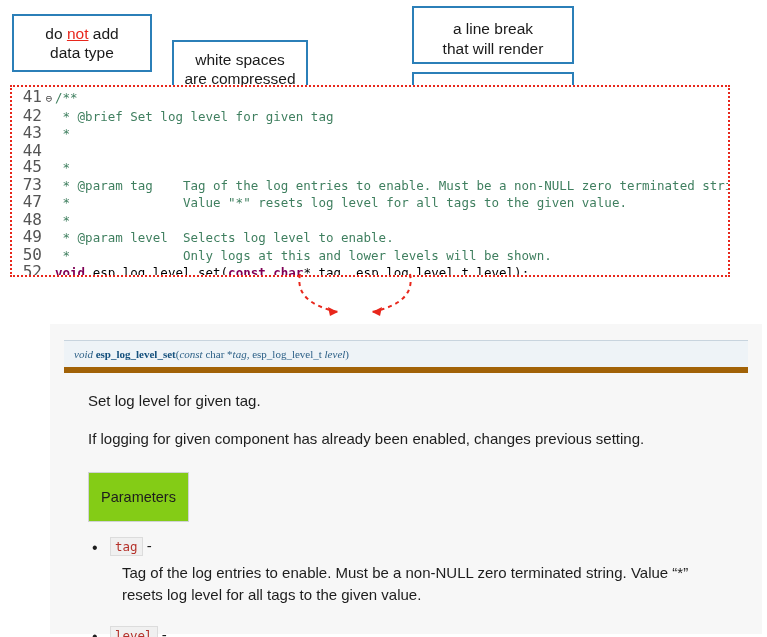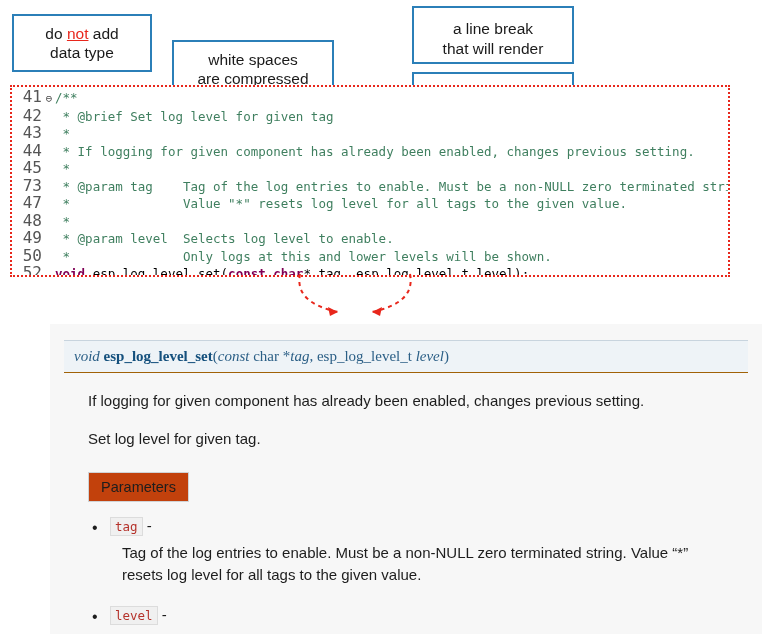--- a/index.html
+++ b/index.html
@@ -28,21 +28,21 @@
     align-items: center;
     justify-content: center;
     padding: 4px 6px;
     box-sizing: border-box;
   }
   .callout .red {
     color: #e8271c;
     text-decoration: underline;
   }
   #callout-no-datatype { left: 12px;  top: 14px;  width: 140px; height: 58px; }
-  #callout-whitespace  { left: 172px; top: 40px;  width: 162px; height: 58px; }
+  #callout-whitespace  { left: 172px; top: 40px;  width: 136px; height: 58px; }
   #callout-linebreak   { left: 412px; top: 6px;   width: 162px; height: 58px; align-items: flex-end; }
   #callout-nolinebreak { left: 412px; top: 72px;  width: 162px; height: 58px; }
 
   
   .leader {
     position: absolute;
     background: #2b7fb8;
     transform-origin: 0 0;
     height: 1.5px;
   }
@@ -109,44 +109,44 @@
     top: 324px;
     width: 712px;
     height: 310px;
     background: #f7f7f7;
     box-sizing: border-box;
   }
   #doc-signature {
     margin: 16px 14px 0 14px;
     background: #eef3f7;
     border-top: 1px solid #c8d4de;
-    border-bottom: 1px solid #a16207;
+    border-bottom: 6px solid #a16207;
     padding: 7px 10px;
-    font-size: 15px;
+    font-size: 11px;
     color: #2b5f86;
     font-family: "Liberation Serif", serif;
   }
   #doc-signature .fn {
     font-weight: bold;
     color: #14507d;
   }
   #doc-signature .kwd { font-style: italic; color: #2b5f86; }
   #doc-signature .prm { font-style: italic; }
   .doc-para {
     margin: 18px 30px 0 38px;
     font-size: 15px;
     color: #1d1d1d;
     line-height: 1.35;
   }
   #params-header {
     margin: 22px 8px 0 38px;
     display: inline-block;
-    background: #c2410c;
+    background: #84cc16;
     border: 1px solid #d0d3d6;
-    padding: 6px 12px;
+    padding: 16px 12px;
     font-size: 14.5px;
     color: #1d1d1d;
   }
   .param-item {
     margin: 14px 30px 0 60px;
     position: relative;
     font-size: 15px;
     color: #1d1d1d;
     line-height: 1.35;
   }
@@ -206,21 +206,21 @@
 <div class="leader" style="left:135px; top:168px; width:60px; transform: rotate(-55deg);"></div>
 <div class="leader" style="left:200px; top:190px; width:38px; transform: rotate(-72deg);"></div>
 <div class="leader" style="left:404px; top:100px; width:160px; transform: rotate(148deg);"></div>
 <div class="leader" style="left:420px; top:218px; width:120px; transform: rotate(-63deg);"></div>
 
 <div id="code-block">
   <div id="code-lines">
       <div class="code-line"><span class="gutter">41</span><span class="fold">⊖</span><span class="code-text doc">/**</span></div>
       <div class="code-line"><span class="gutter">42</span><span class="fold"></span><span class="code-text doc"> * @brief Set log level for given tag</span></div>
       <div class="code-line"><span class="gutter">43</span><span class="fold"></span><span class="code-text doc"> *</span></div>
-      <div class="code-line"><span class="gutter">44</span><span class="fold"></span><span class="code-text doc"> * If logging for given component has already been enabled, changes previous setting.</span></div>
+      <div class="code-line"><span class="gutter">44</span><span class="fold"></span></div>
       <div class="code-line"><span class="gutter">45</span><span class="fold"></span><span class="code-text doc"> *</span></div>
       <div class="code-line"><span class="gutter">73</span><span class="fold"></span><span class="code-text doc"> * @param tag    Tag of the log entries to enable. Must be a non-NULL zero terminated string.</span></div>
       <div class="code-line"><span class="gutter">47</span><span class="fold"></span><span class="code-text doc"> *               Value "*" resets log level for all tags to the given value.</span></div>
       <div class="code-line"><span class="gutter">48</span><span class="fold"></span><span class="code-text doc"> *</span></div>
       <div class="code-line"><span class="gutter">49</span><span class="fold"></span><span class="code-text doc"> * @param level  Selects log level to enable.</span></div>
       <div class="code-line"><span class="gutter">50</span><span class="fold"></span><span class="code-text doc"> *               Only logs at this and lower levels will be shown.</span></div>
       <div class="code-line"><span class="gutter">52</span><span class="fold"></span><span class="code-text src" style="color: rgb(0, 0, 0);"><span class="kw">void</span> esp_log_level_set(<span class="kw">const</span> <span class="kw">char</span>* tag, <span class="type">esp_log_level_t</span> level);</span></div>
     </div>
 </div>
 
@@ -233,22 +233,22 @@
   </svg>
 </div>
 
 <div id="doc-panel">
 
   <div id="doc-signature">
     <span class="kwd">void</span>
     <span class="fn">esp_log_level_set</span><span>(</span><span class="kwd">const</span><span> char *</span><span class="prm">tag</span><span>, </span><span>esp_log_level_t </span><span class="prm">level</span><span>)</span>
   </div>
 
+  <div class="doc-para">Set log level for given tag.</div>
   <div class="doc-para">If logging for given component has already been enabled, changes previous setting.</div>
-  <div class="doc-para">Set log level for given tag.</div>
 
   <div id="params-header">Parameters</div>
 
   <div class="param-item">
     <span class="bullet">•</span>
     <span class="param-name">tag</span>
     <span>-</span>
     <div class="param-desc">Tag of the log entries to enable. Must be a non-NULL zero terminated string. Value “*” resets log level for all tags to the given value.</div>
   </div>
 

